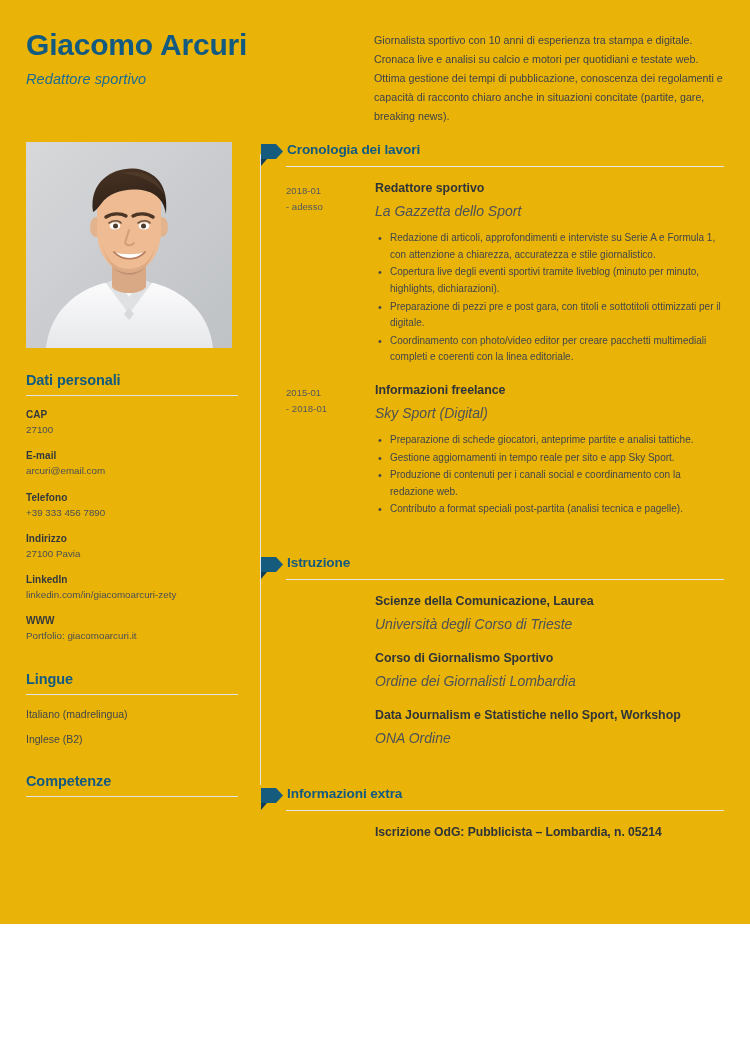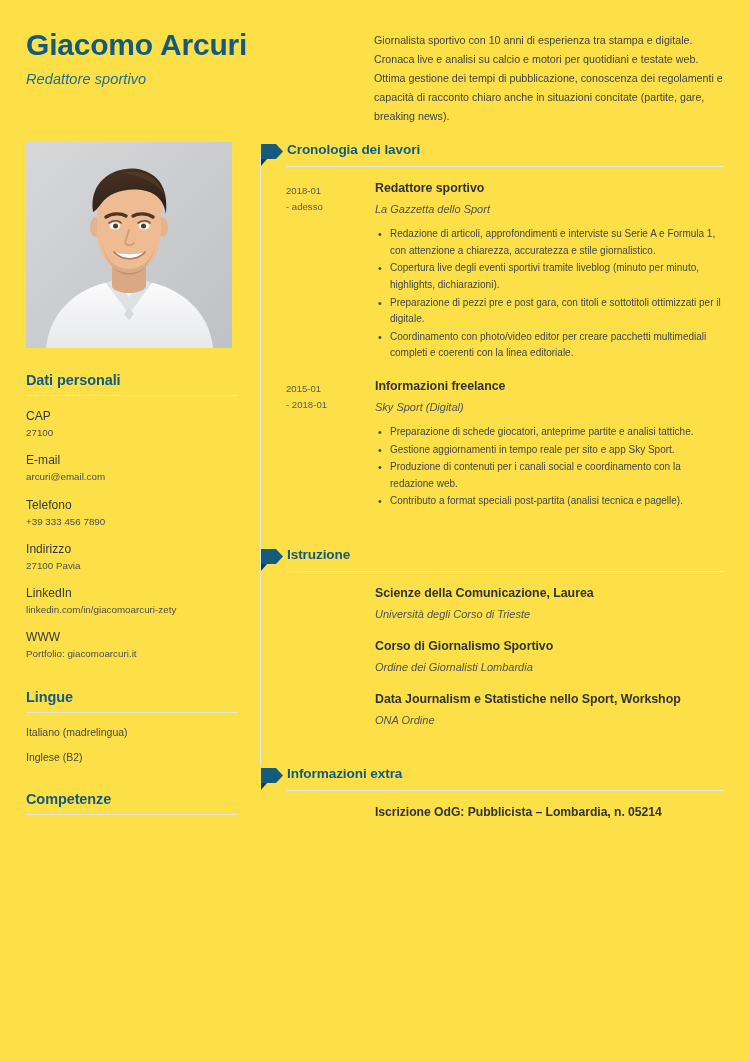--- a/index.html
+++ b/index.html
@@ -8,22 +8,22 @@
     width: 750px;
     height: 1061px;
     background: #ffffff;
     font-family: "Liberation Sans", sans-serif;
     color: #3b4045;
     -webkit-font-smoothing: antialiased;
   }
   .page {
     position: relative;
     width: 750px;
-    height: 1061px;
-    background: #fde047;
+    height: 924px;
+    background: #eab308;
     overflow: hidden;
   }
 
   
   .header {
     display: flex;
     padding: 22px 26px 0 26px;
   }
   .header-left { width: 330px; padding-top: 6px; }
   .full-name {
@@ -95,22 +95,22 @@
     color: #125a80;
     letter-spacing: -0.1px;
   }
   .side-rule {
     height: 1px;
     background: #e1e4e6;
     margin-top: 7px;
   }
   .field { margin-top: 13px; }
   .field-label {
-    font-size: 12px;
-    font-weight: normal;
+    font-size: 10px;
+    font-weight: bold;
     color: #33383d;
     letter-spacing: 0.05px;
   }
   .field-value {
     font-size: 9.8px;
     color: #4a4f54;
     margin-top: 3px;
     line-height: 1.45;
     word-break: break-word;
   }
@@ -183,21 +183,21 @@
     padding-top: 2px;
   }
   .entry-main { flex: 1; padding-left: 3px; }
   .entry-title {
     font-size: 12.4px;
     font-weight: bold;
     color: #2f3438;
     letter-spacing: -0.05px;
   }
   .entry-sub {
-    font-size: 11px;
+    font-size: 14px;
     font-style: italic;
     color: #4d5257;
     margin-top: 8px;
   }
   .entry-bullets {
     list-style: none;
     margin-top: 11px;
   }
   .entry-bullets li {
     font-size: 10px;

